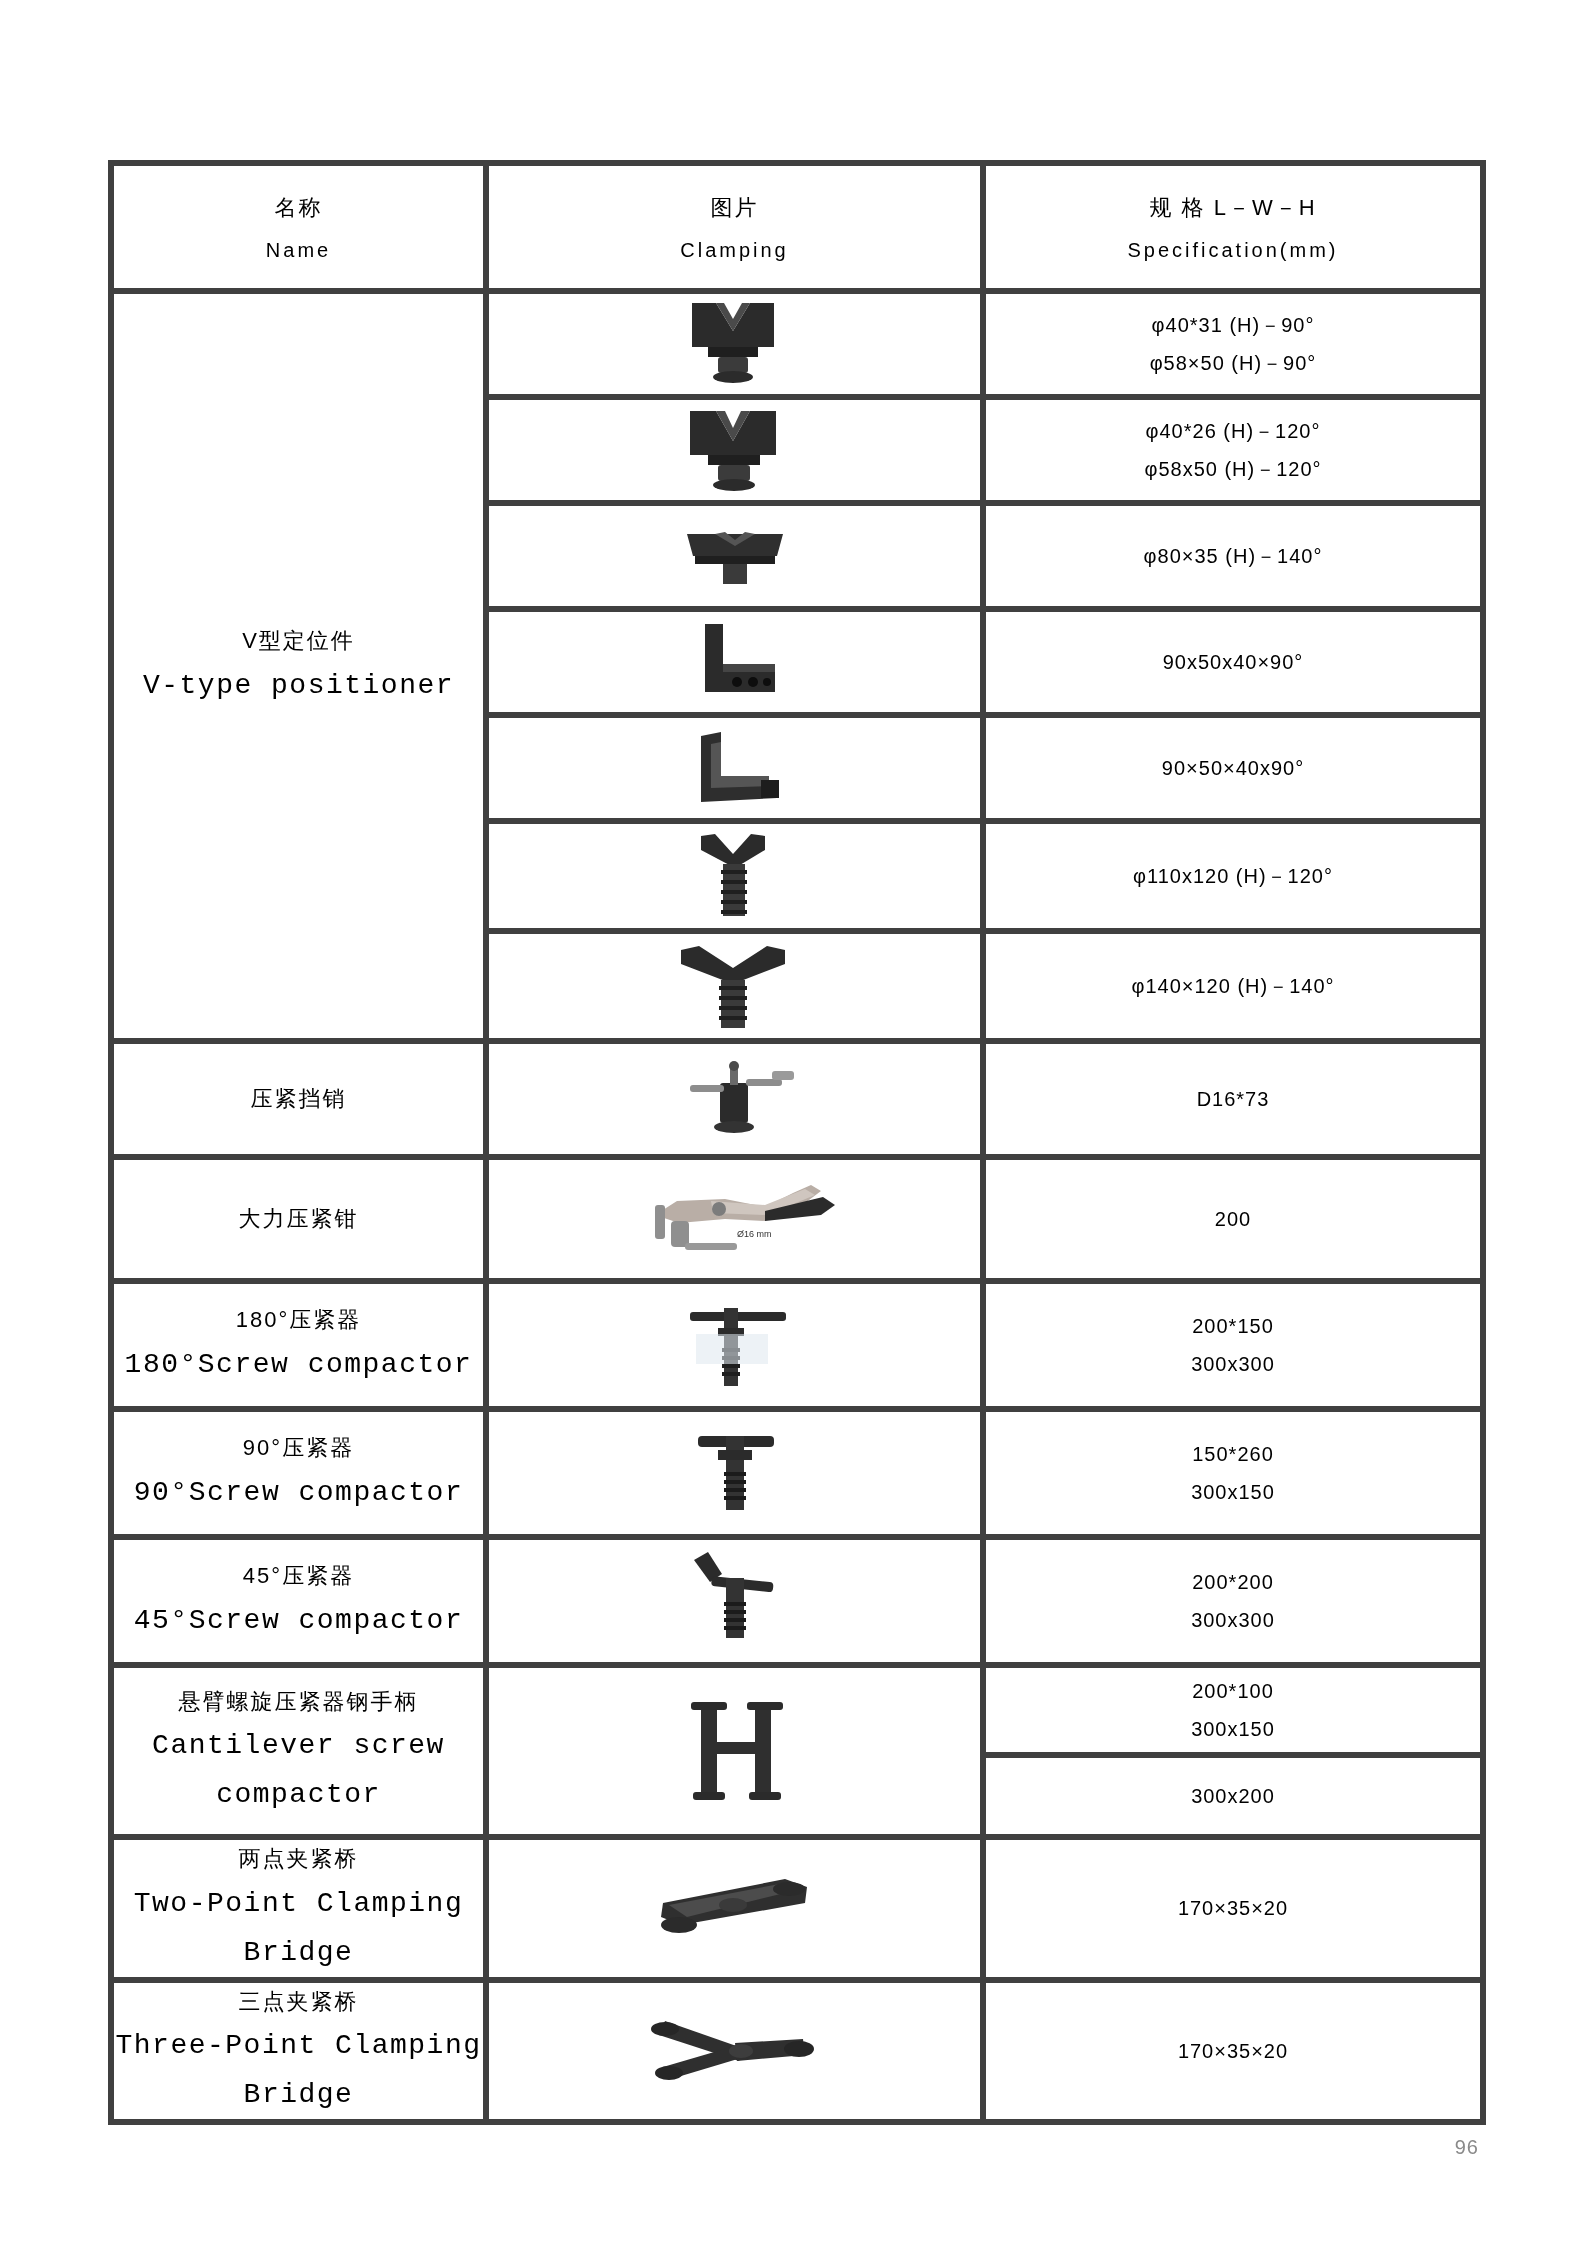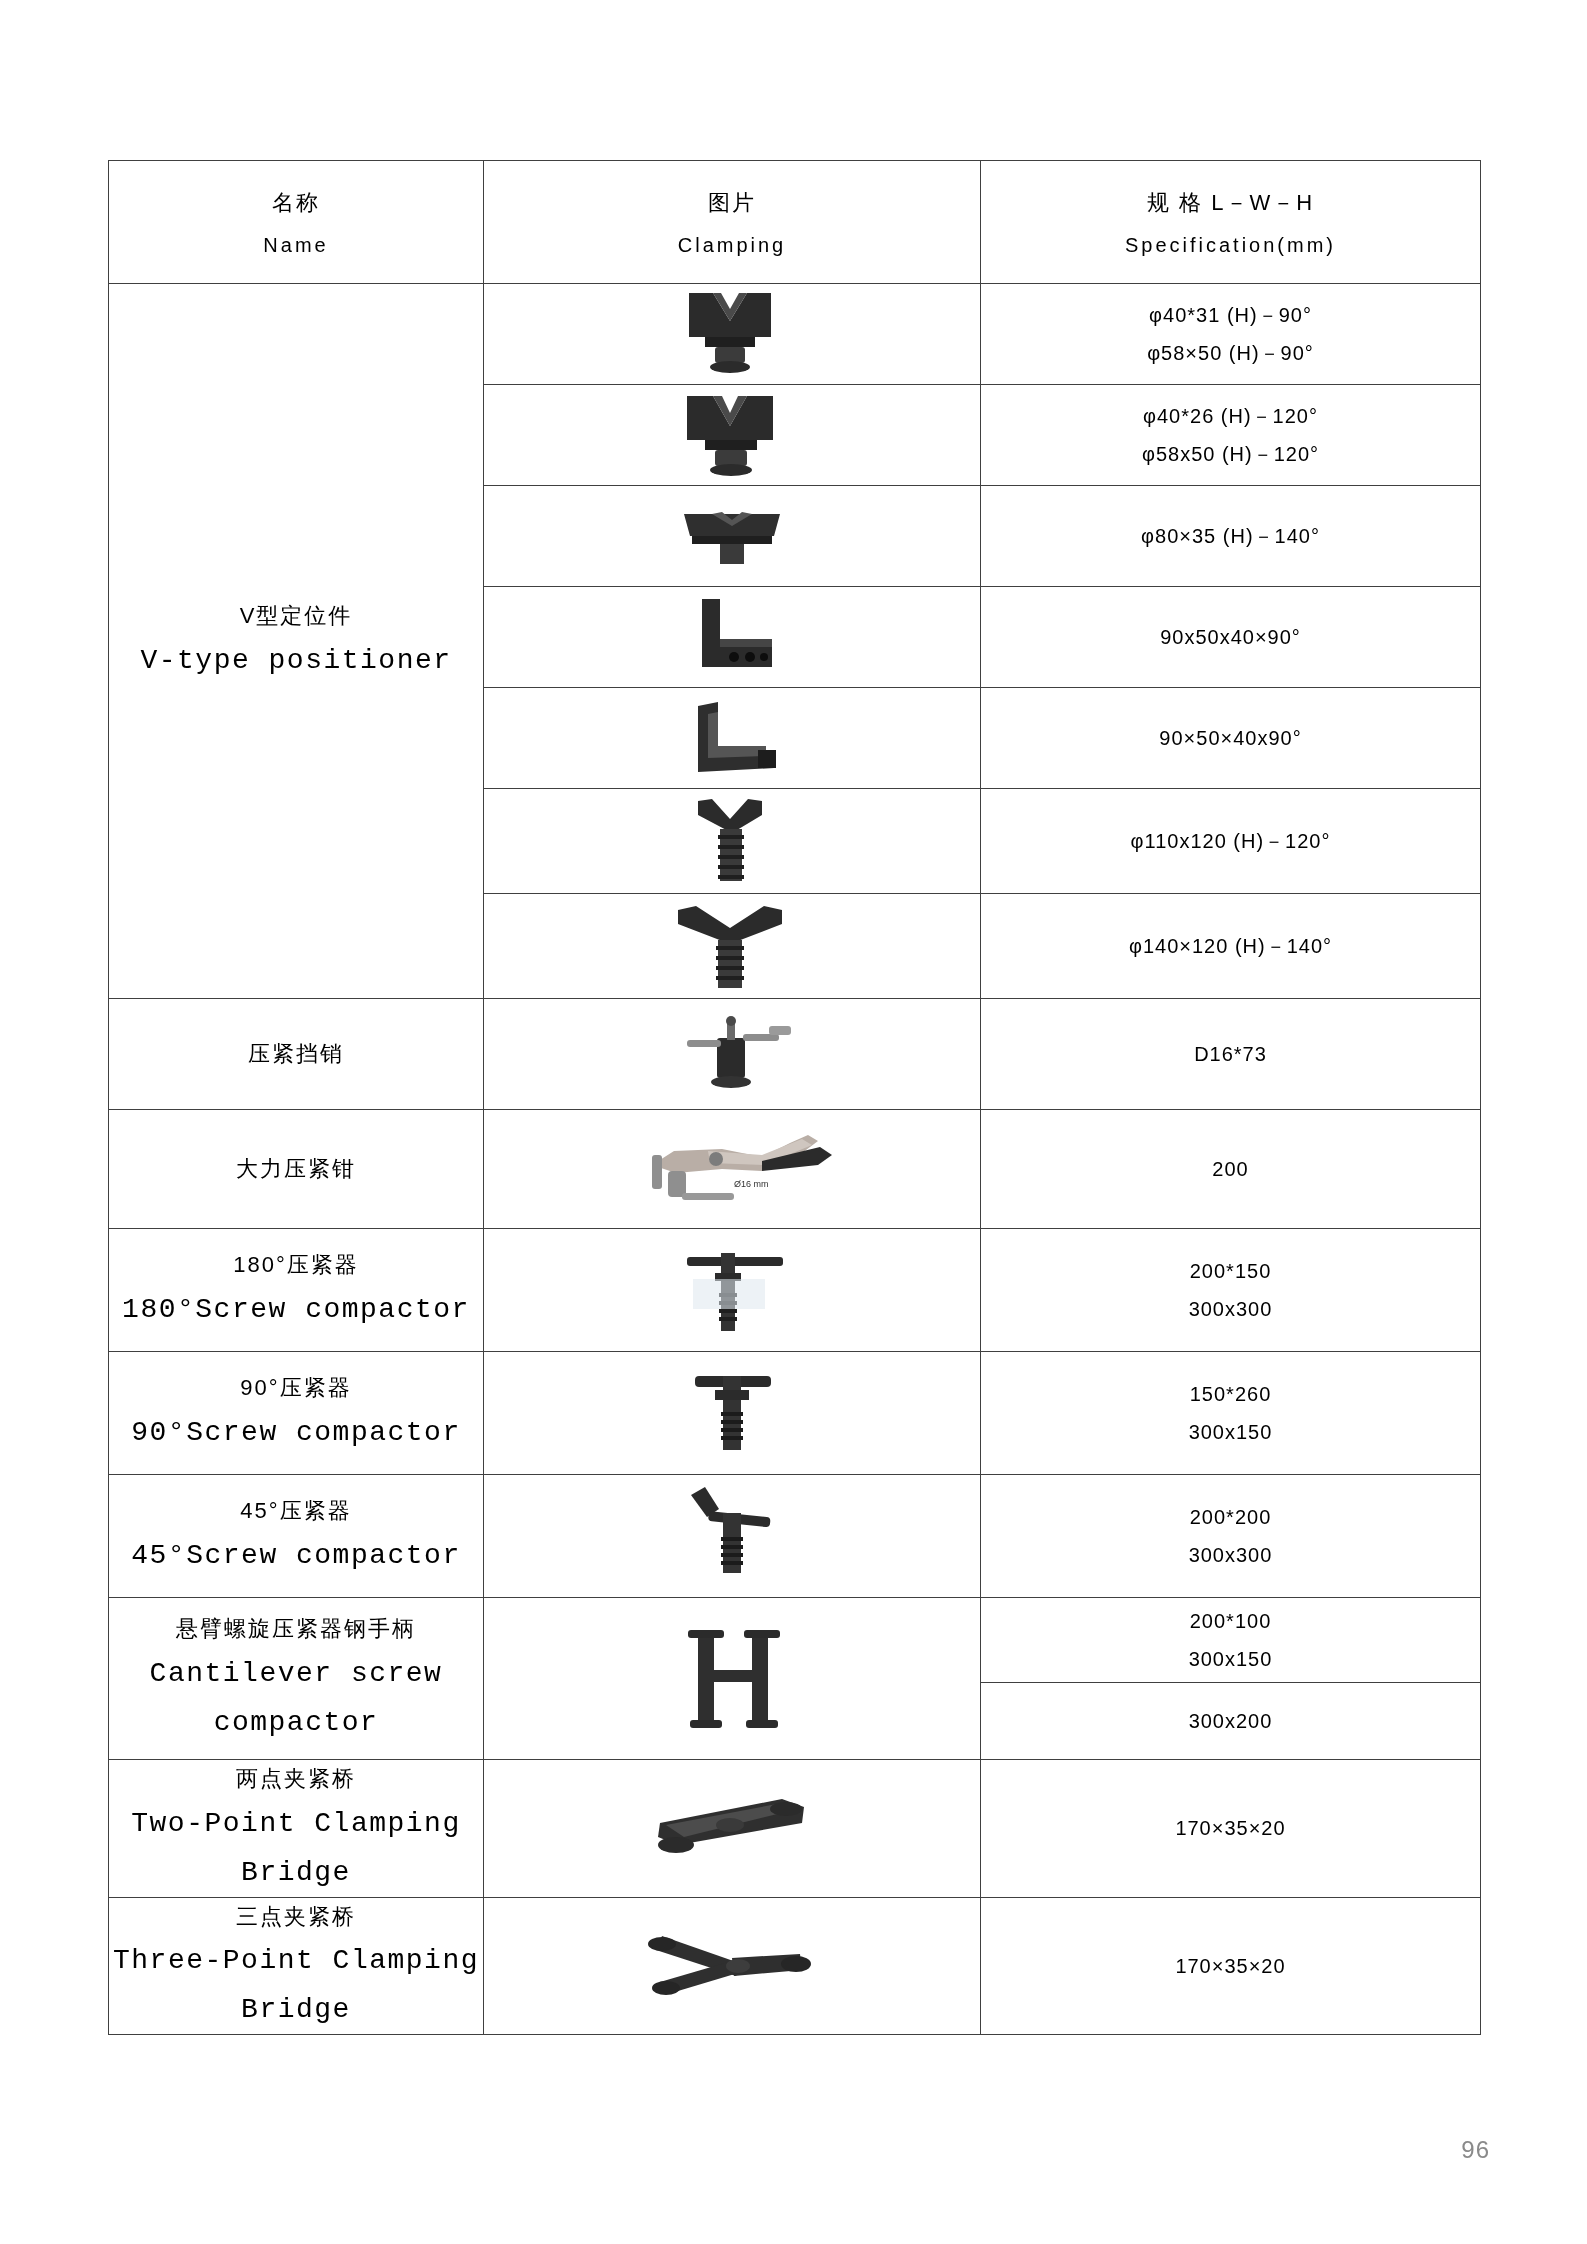--- a/index.html
+++ b/index.html
@@ -24,21 +24,21 @@
   }
   table.spec-table {
     position: absolute;
     left: 108px;
     top: 160px;
     width: 1372px;
     border-collapse: collapse;
     table-layout: fixed;
   }
   table.spec-table td, table.spec-table th {
-    border: 1px solid #404040;
+    border: 6px solid #404040;
     padding: 0;
     text-align: center;
     vertical-align: middle;
     font-weight: normal;
   }
   .col-name  { width: 375px; }
   .col-pic   { width: 497px; }
   .col-spec  { width: 500px; }
 
   .head-cell {
@@ -85,23 +85,23 @@
     align-items: center;
     justify-content: center;
     height: 100%;
     width: 100%;
     text-decoration: underline;
   }
   svg.prod { display: block; }
 
   .page-number {
     position: absolute;
-    right: 97px;
+    right: 108px;
     top: 2136px;
-    font-size: 24px;
+    font-size: 20px;
     color: #8a8a8a;
     letter-spacing: 1px;
   }
 </style>
 </head>
 <body>
 
 <div class="page">
 
   <table class="spec-table">

